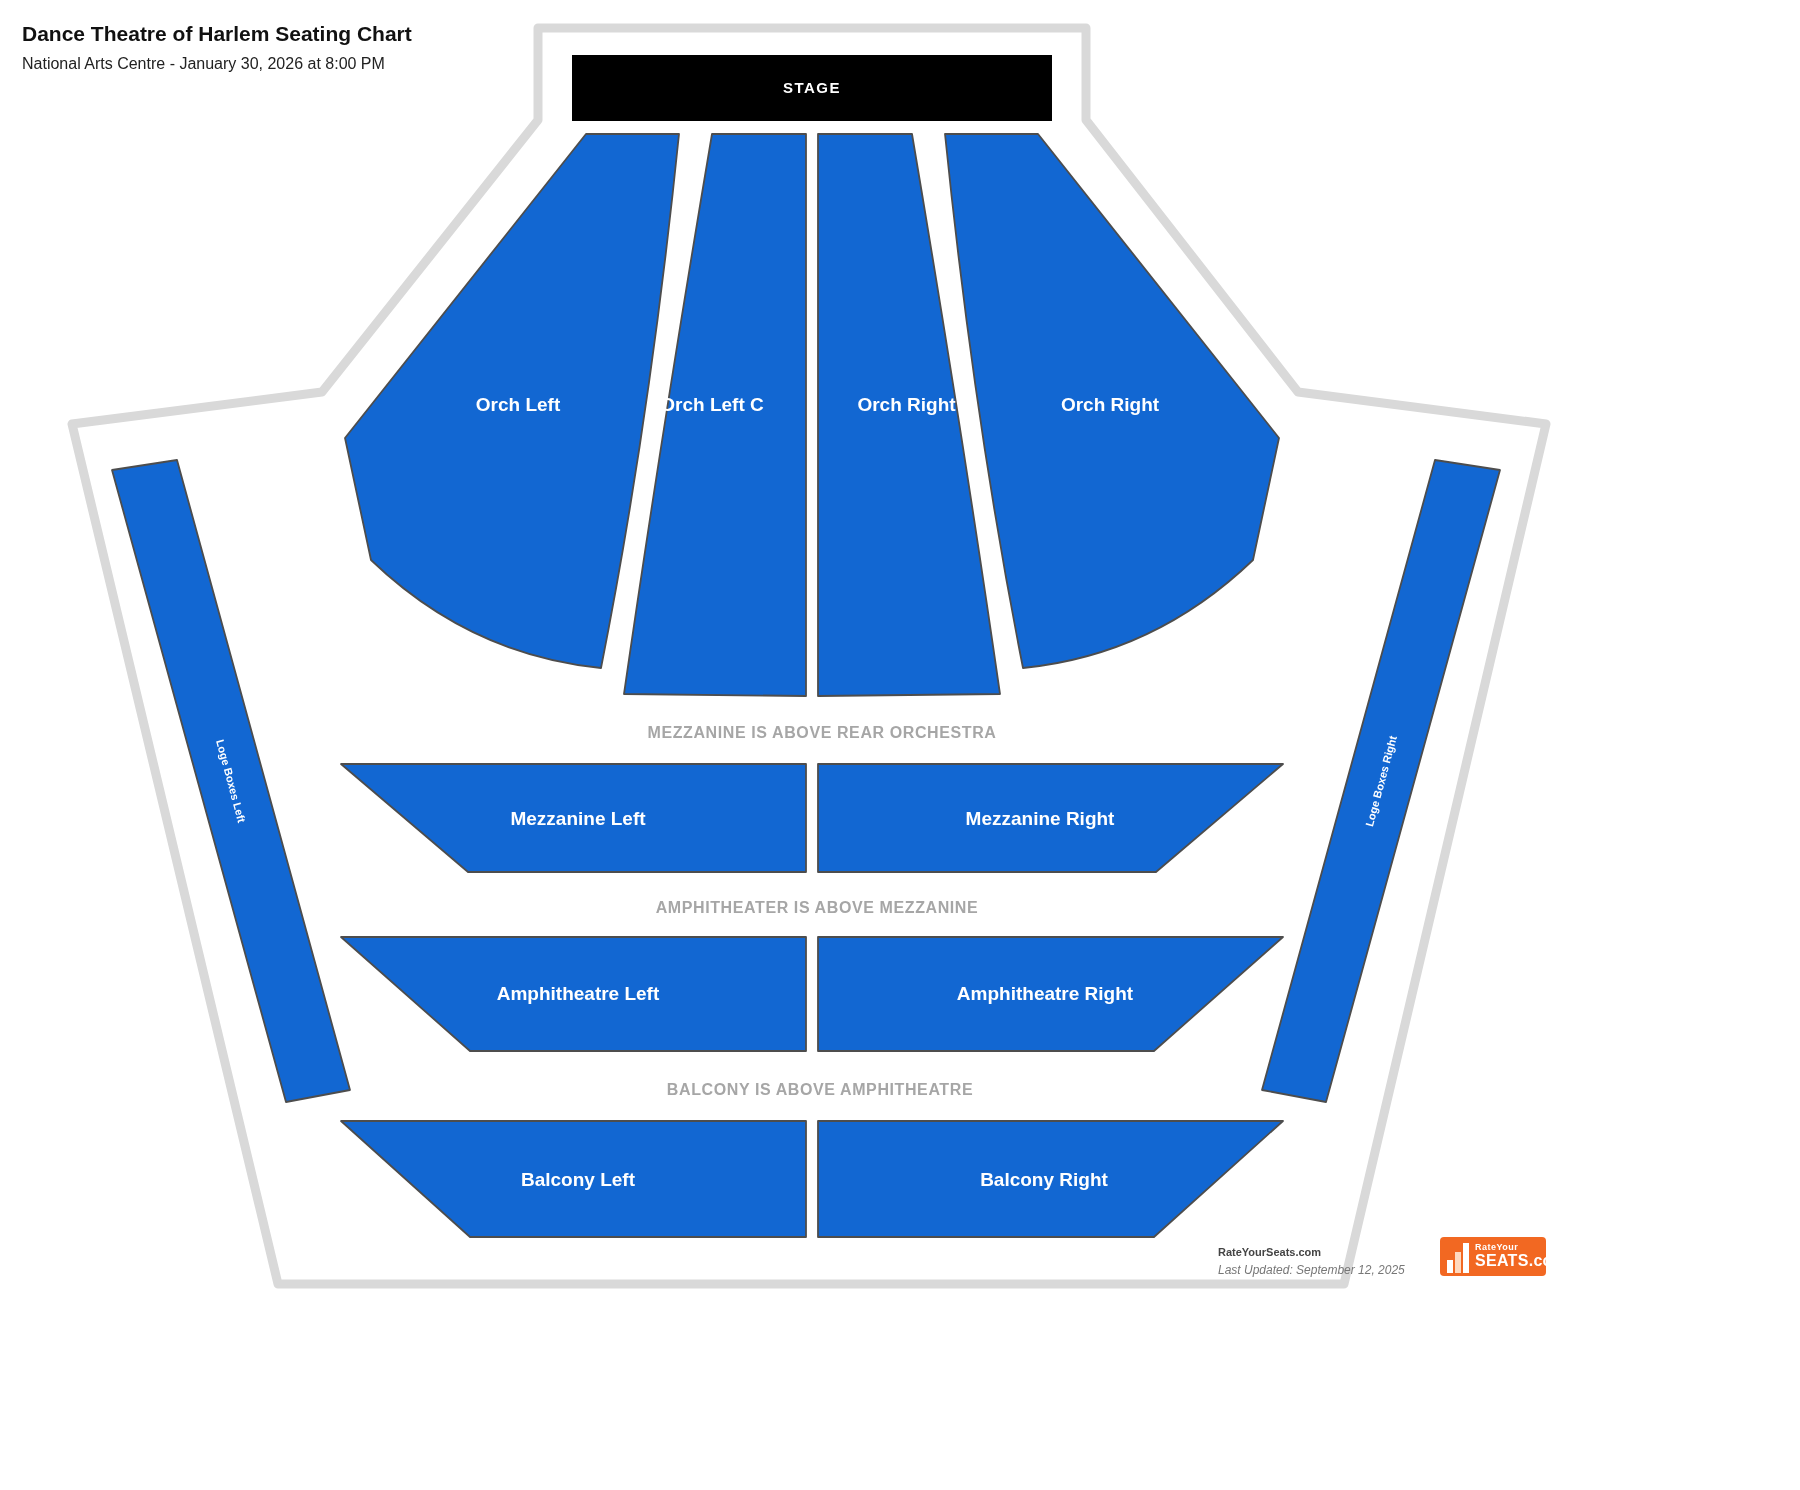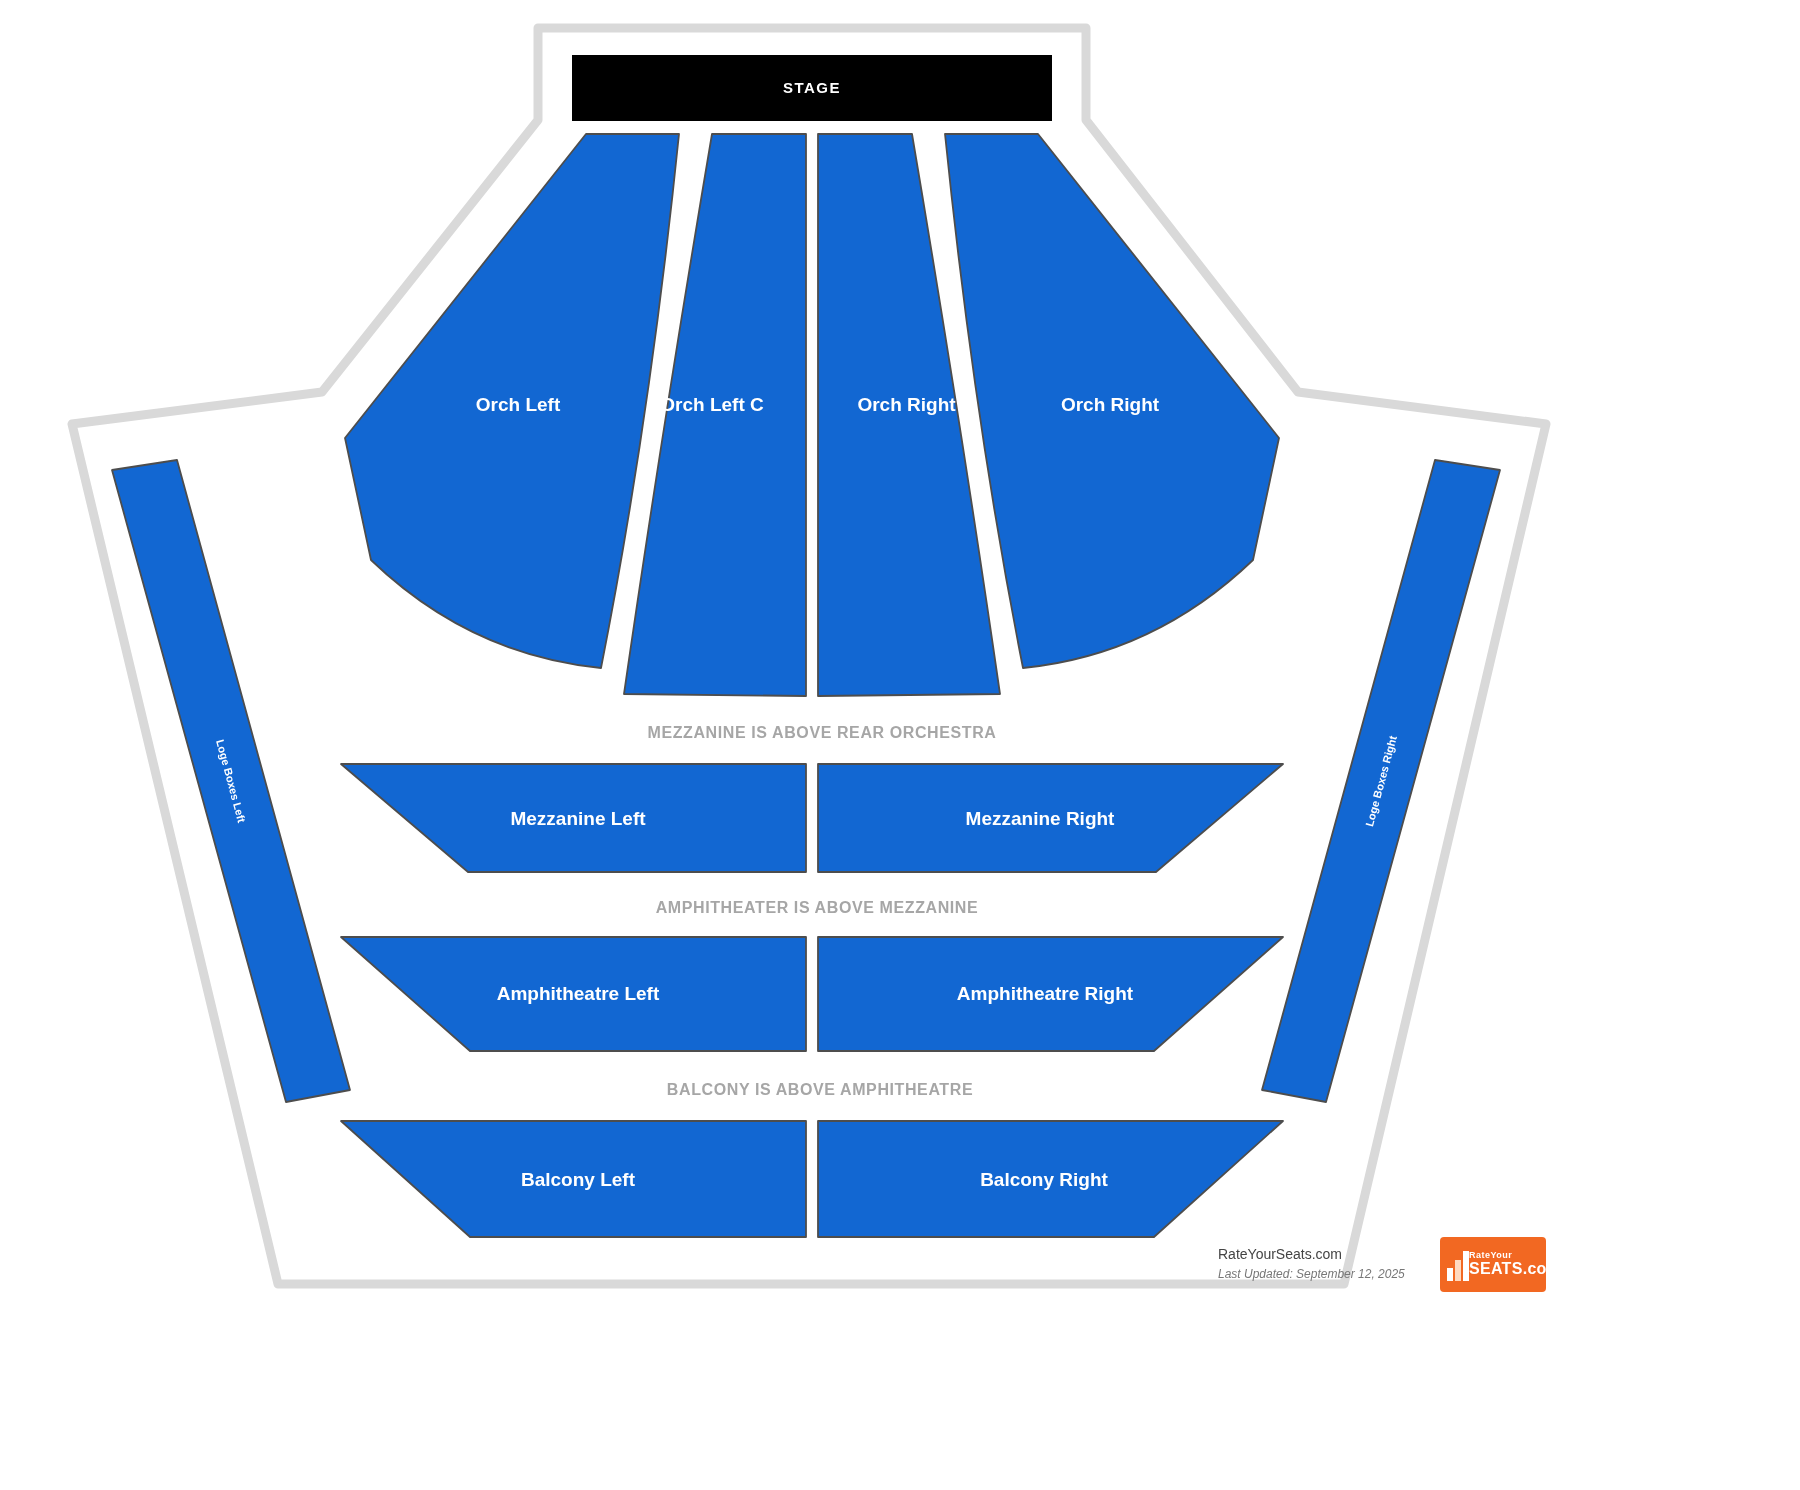--- a/index.html
+++ b/index.html
@@ -15,40 +15,44 @@
 
   .outline { fill: #ffffff; stroke: var(--outline, #d9d9d9); stroke-width: 9; stroke-linejoin: round; }
   .section { fill: var(--section-fill, #1267d2); stroke: var(--section-stroke, #4d4d4d); stroke-width: 1.8; stroke-linejoin: round; cursor: pointer; }
   .section-label { fill: var(--section-label, #ffffff); font-weight: bold; font-size: 19px; text-anchor: middle; font-family: "Liberation Sans", sans-serif; pointer-events: none; }
   .loge-label { fill: var(--section-label, #ffffff); font-weight: bold; font-size: 11px; text-anchor: middle; font-family: "Liberation Sans", sans-serif; pointer-events: none; }
   .stage-rect { fill: var(--stage-bg, #000000); }
   .stage-label { fill: #ffffff; font-weight: bold; font-size: 15px; letter-spacing: 1.5px; text-anchor: middle; font-family: "Liberation Sans", sans-serif; }
   .note { fill: var(--note-text, #a6a6a6); font-weight: bold; font-size: 16px; letter-spacing: 0.6px; text-anchor: middle; font-family: "Liberation Sans", sans-serif; }
 
   .footer { position: absolute; left: 1218px; top: 1246px; z-index: 5; }
-  .credit-site { font-size: 14px; color: #444; }
+  .credit-site { font-size: 11px; color: #444; font-weight: bold; }
   .credit-updated { font-size: 12px; font-style: italic; color: #777; margin-top: 5px; }
 
-  .logo { position: absolute; left: 1440px; top: 1237px; width: 106px; height: 55px;
+  .logo { position: absolute; left: 1440px; top: 1237px; width: 106px; height: 39px;
           background: var(--logo-orange, #f26822); border-radius: 4px; display: flex;
-          align-items: center; padding: 6px 7px; z-index: 5; }
+          align-items: center; padding: 6px 7px; gap: 6px; z-index: 5; }
   .logo-bars { display: flex; align-items: flex-end; gap: 2px; height: 32px; }
   .logo-bars span { display: block; width: 6px; background: #ffffff; }
   .logo-bars .b1 { height: 13px; }
   .logo-bars .b2 { height: 21px; background: #ffd9bf; }
   .logo-bars .b3 { height: 30px; }
   .logo-text { display: flex; flex-direction: column; line-height: 1.05; }
   .logo-top { color: #ffffff; font-size: 9px; font-weight: bold; letter-spacing: 0.5px; }
   .logo-bottom { color: #ffffff; font-size: 16px; font-weight: bold; letter-spacing: 0.3px; }
 </style>
 </head>
 <body>
 
 <div class="page">
 
+  <div class="header">
+    <div class="chart-title">Dance Theatre of Harlem Seating Chart</div>
+    <div class="chart-subtitle">National Arts Centre - January 30, 2026 at 8:00 PM</div>
+  </div>
 
   <svg class="map" width="1800" height="1490" viewBox="0 0 1800 1490" xmlns="http://www.w3.org/2000/svg">
 
     <path class="outline" d="M 538 28 L 1086 28 L 1086 120 L 1298 392 L 1546 424 L 1344 1284 L 278 1284 L 72 424 L 322 392 L 538 120 Z"></path>
 
     <rect class="stage-rect" x="572" y="55" width="480" height="66"></rect>
     <text class="stage-label" x="812" y="93">STAGE</text>
 
     <g>
       <path class="section" d="M 586 134 L 679 134 Q 650 420 601 668 Q 470 655 371 560 L 345 438 Z"></path>

